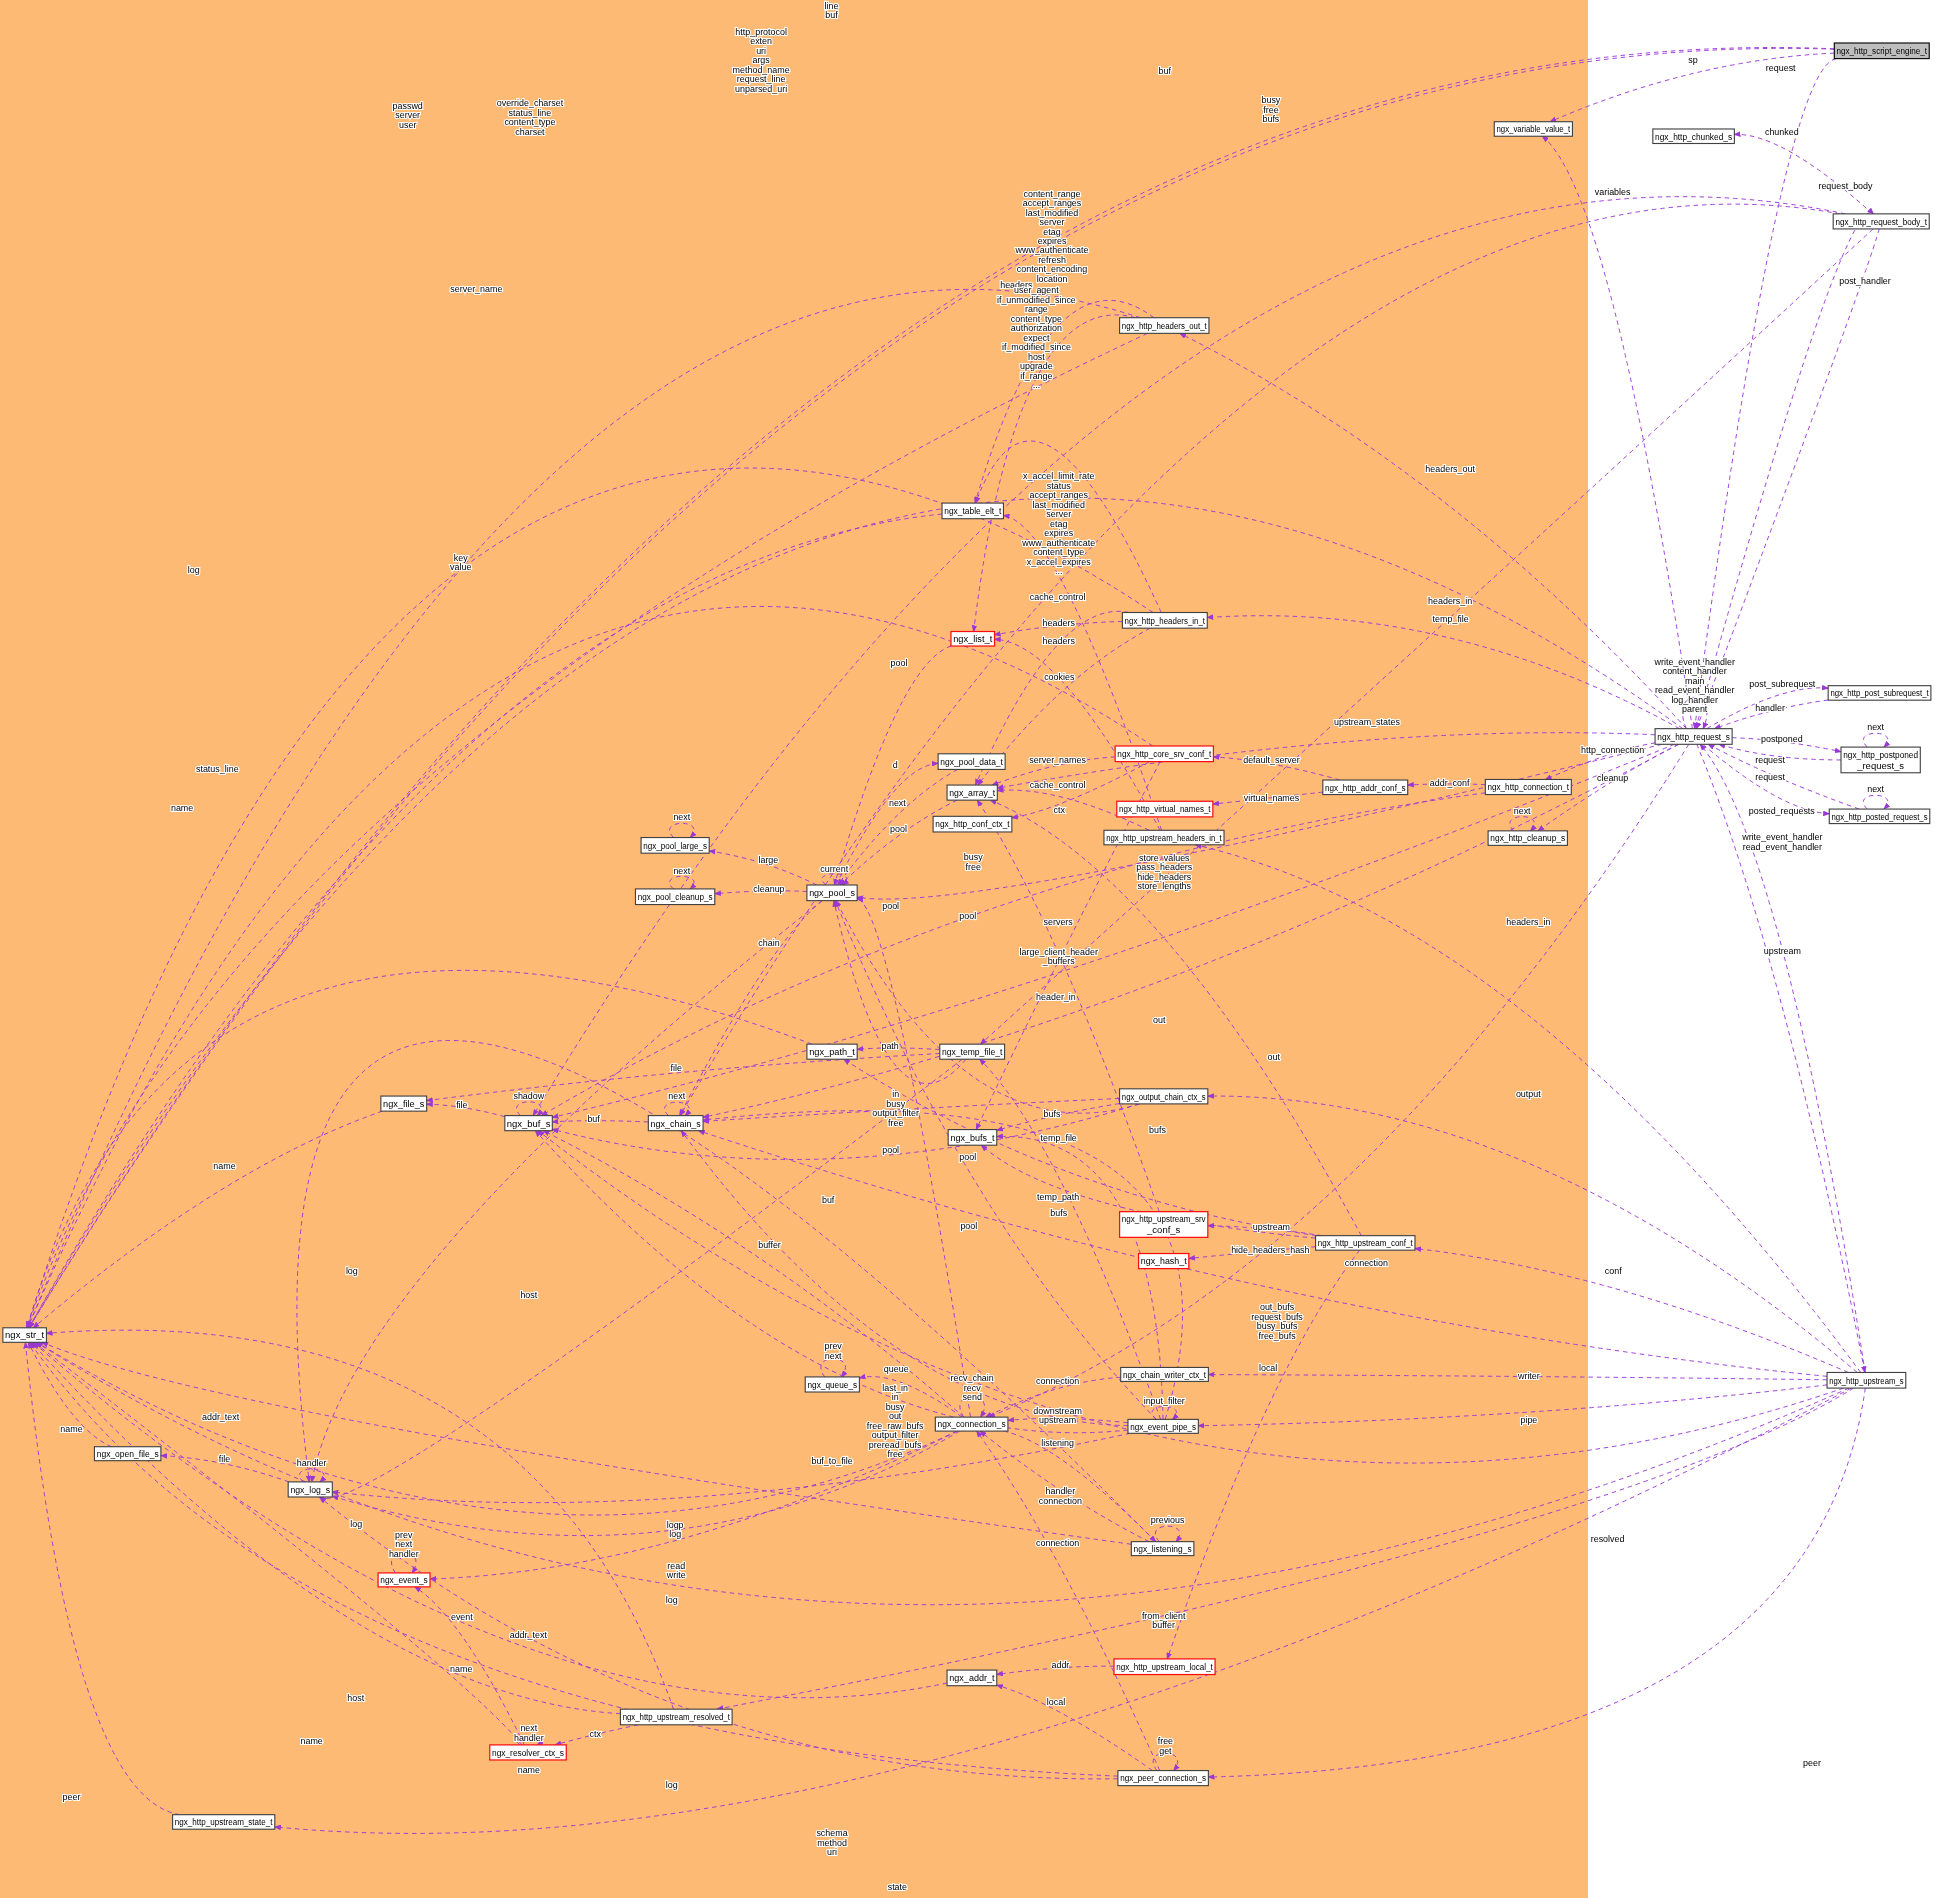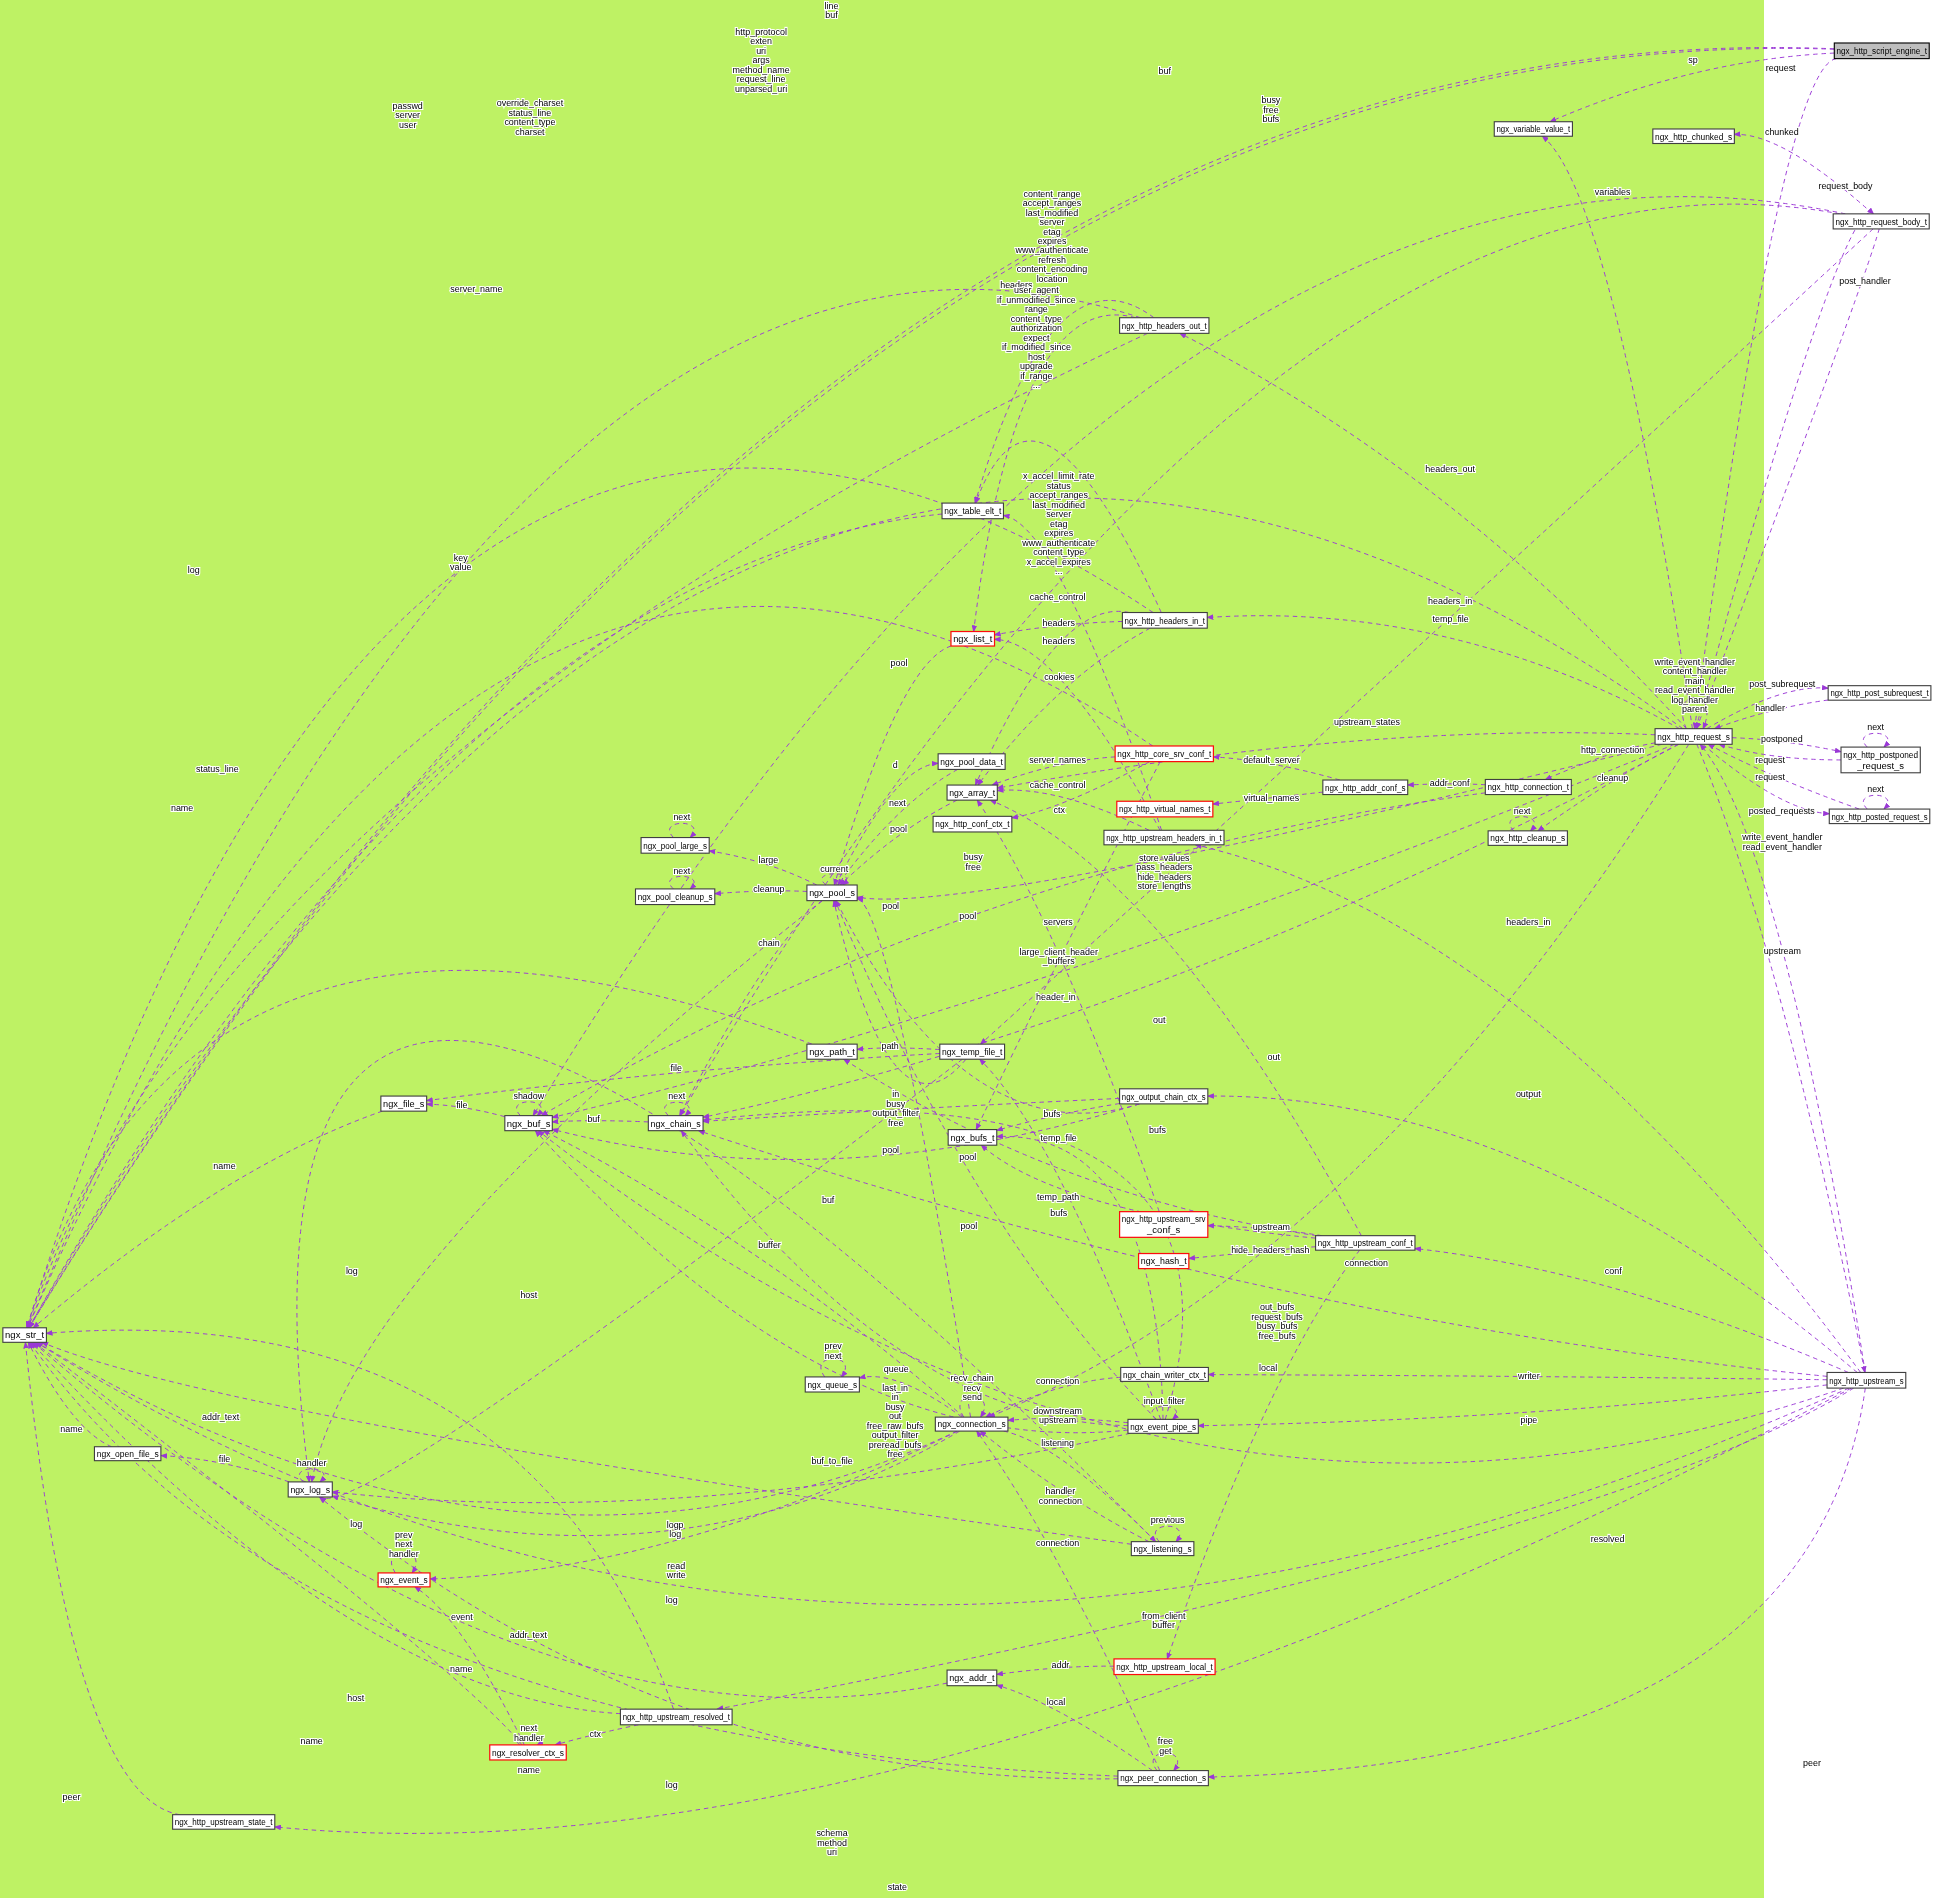--- a/index.html
+++ b/index.html
@@ -1,16 +1,16 @@
 <!DOCTYPE html>
 <html style="font-size:9px"><head>
 <meta charset="utf-8">
 <style>
   html,body{margin:0;padding:0;background:#ffffff;}
-  .canvas{width:1764px;height:1899px;position:relative;background:#bef264;}
+  .canvas{width:1588px;height:1899px;position:relative;background:#fdba74;}
   svg{display:block;}
   text{font-family:"Liberation Sans","DejaVu Sans",sans-serif;}
   .edge-label{font-size:16px;fill:#000;paint-order:stroke;stroke:#ffffff;stroke-width:4px;}
   .node-label{font-size:17px;fill:#000;}
 </style>
 </head>
 <body>
 
 <div class="canvas">
   <svg id="diagram" width="1936" height="1899" viewBox="0 0 3467 3401" xmlns="http://www.w3.org/2000/svg">

